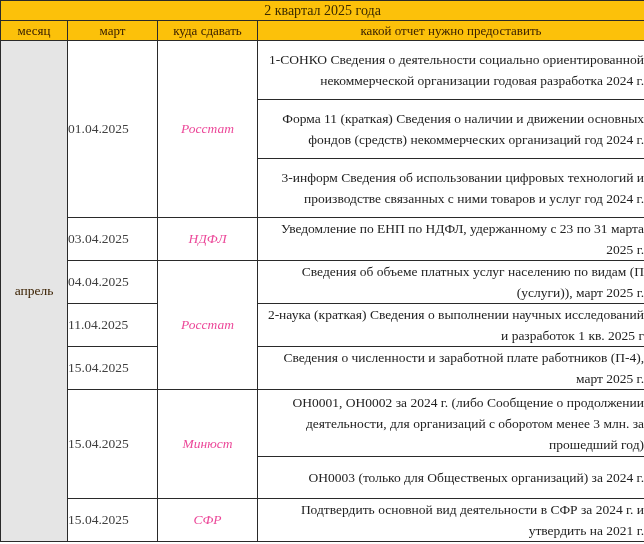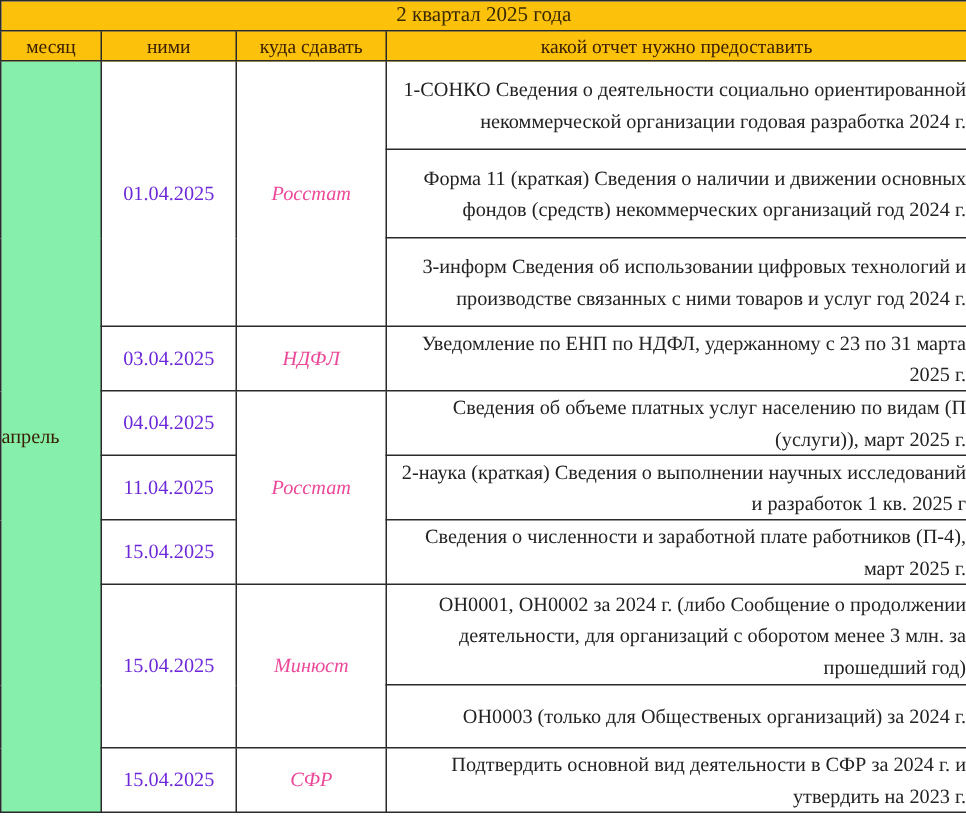--- a/index.html
+++ b/index.html
@@ -36,27 +36,28 @@
     background: #fcc10a;
     height: 19px;
     font-weight: normal;
     text-align: center;
     color: #3a2000;
     font-size: 13px;
     border-color: #5a2a10;
     border-bottom: 1.5px solid #5a2a10;
   }
   td.month {
-    background: #86efac;
+    background: #e5e5e5;
+    text-align: center;
     color: #3a2000;
     border-left: none;
     border-right: 2px solid #7a6a40;
     border-bottom: none;
   }
-  td.date { text-align: center; color: #6d28d9; border-right: 2px solid #888; font-family: Liberation Serif, serif; }
+  td.date { color: #404040; border-right: 2px solid #888; font-family: Liberation Serif, serif; }
   td.dest { text-align: center; color: #ec4899; border-right: 2px solid #888; font-style: italic; }
   td.report-cell {
     text-align: right;
     padding: 1px 3px 1px 4px;
     line-height: 21px;
     color: #222;
     border-right: none;
   }
   .h60 { height: 58px; }
   .h42 { height: 41px; }
@@ -71,21 +72,21 @@
     <col style="width:90px">
     <col style="width:100px">
     <col style="width:387px">
   </colgroup>
   <tbody>
       <tr class="title-row">
     <td colspan="4">2 квартал 2025 года</td>
   </tr>
   <tr class="head-row">
     <th>месяц</th>
-    <th>ними</th>
+    <th>март</th>
     <th>куда сдавать</th>
     <th>какой отчет нужно предоставить</th>
   </tr>
 
   <tr>
     <td class="month" rowspan="10">апрель</td>
     <td class="date" rowspan="3">01.04.2025</td>
     <td class="dest" rowspan="3">Росстат</td>
     <td class="report-cell h60">1-СОНКО Сведения о деятельности социально ориентированной некоммерческой организации годовая разработка 2024 г.</td>
   </tr>
@@ -121,16 +122,16 @@
     <td class="dest" rowspan="2">Минюст</td>
     <td class="report-cell h67">ОН0001, ОН0002 за 2024 г. (либо Сообщение о продолжении деятельности, для организаций с оборотом менее 3 млн. за прошедший год)</td>
   </tr>
   <tr>
     <td class="report-cell h42">ОН0003 (только для Общественых организаций) за 2024 г.</td>
   </tr>
 
   <tr>
     <td class="date">15.04.2025</td>
     <td class="dest">СФР</td>
-    <td class="report-cell h42">Подтвердить основной вид деятельности в СФР за 2024 г. и утвердить на 2023 г.</td>
+    <td class="report-cell h42">Подтвердить основной вид деятельности в СФР за 2024 г. и утвердить на 2021 г.</td>
   </tr>
 </tbody>
   </table>
 
 </body></html>

